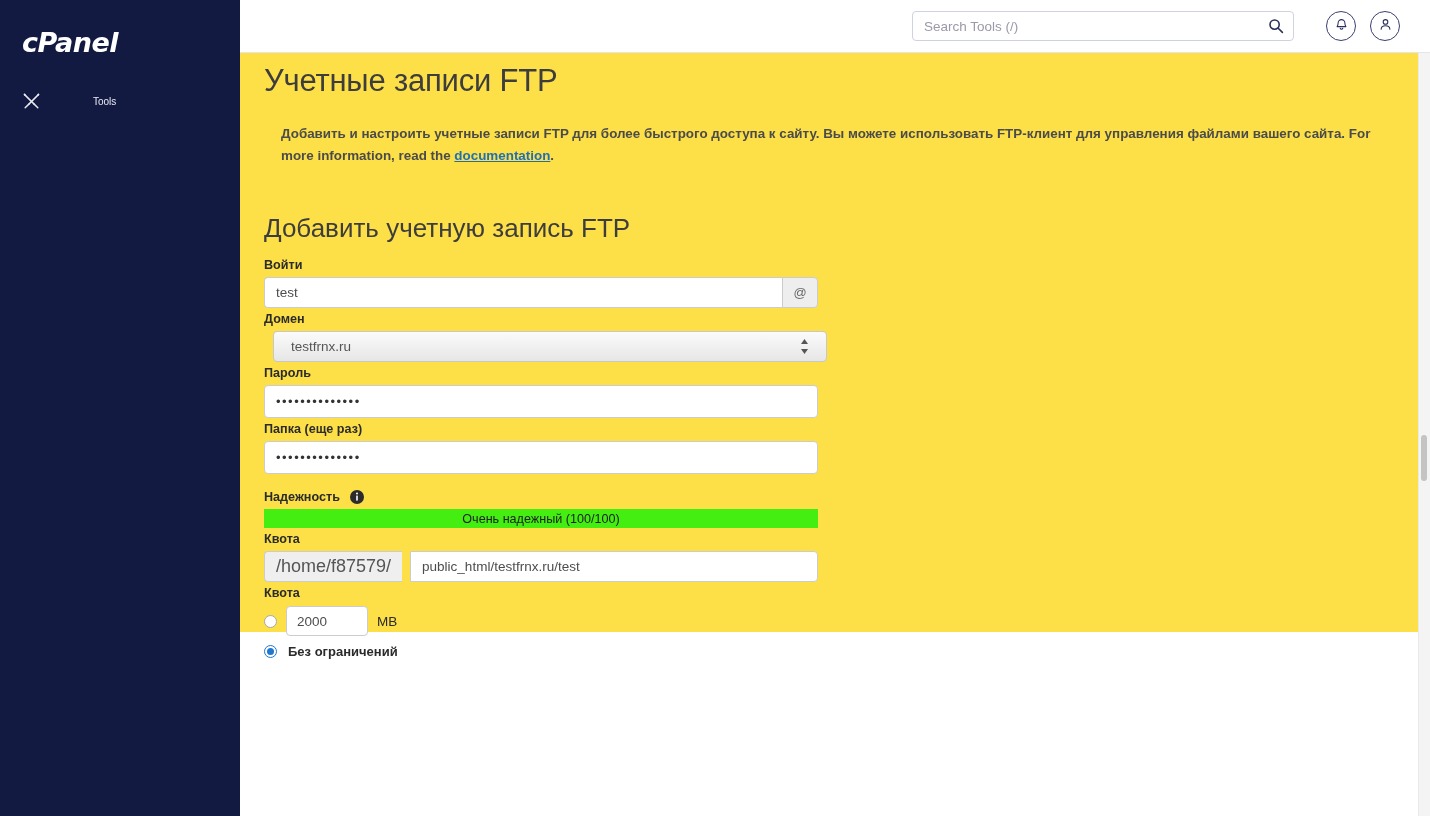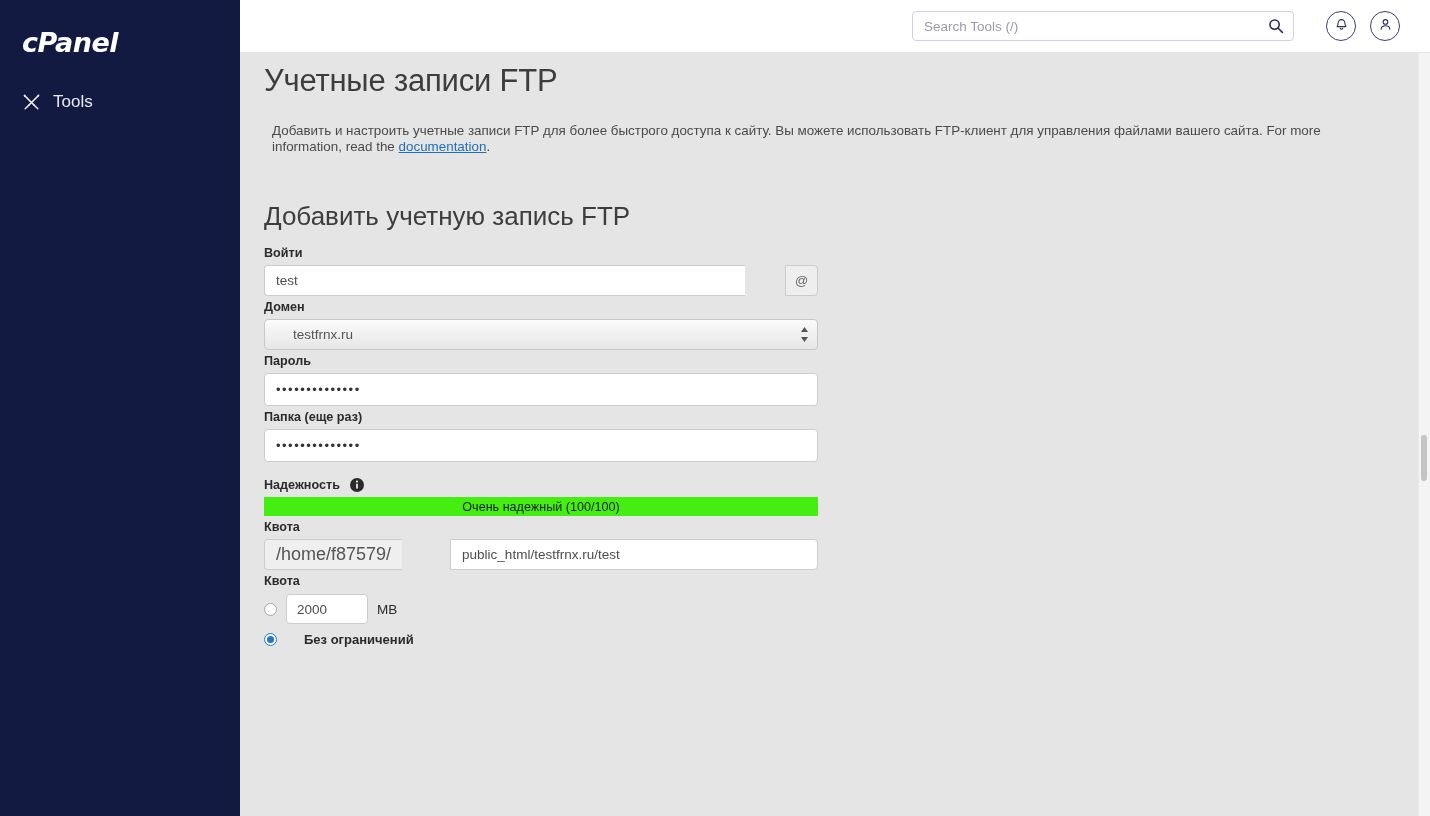--- a/index.html
+++ b/index.html
@@ -29,28 +29,28 @@
     font-family: "DejaVu Sans", sans-serif;
     user-select: none;
   }
   .nav-item {
     position: absolute; left: 22px; top: 92px;
     display: flex; align-items: center; gap: 12px;
     color: #e9eaf0;
     font-size: 14px;
   }
   .nav-item .tools-icon { width: 19px; height: 19px; display: block; }
-  .nav-label { color: #e8eaf2; font-size: 17px; }
+  .nav-label { color: #e8eaf2; font-size: 10px; margin-left: 40px; }
 
   
   .main {
     flex: 1 1 auto;
-    height: 816px;
-    position: relative;
-    background: #e5e5e5;
+    height: 632px;
+    position: relative;
+    background: #fde047;
   }
   .topbar {
     height: 53px;
     background: #ffffff;
     border-bottom: 1px solid #e6e6e6;
     display: flex; align-items: center; justify-content: flex-end;
     padding-right: 30px;
     position: relative;
   }
   .search-wrap {
@@ -97,44 +97,45 @@
     font-weight: normal;
     color: #3d3d3d;
     margin: 0;
     padding-top: 10px;
     letter-spacing: -0.2px;
     font-family: "Liberation Sans", sans-serif;
   }
   .page-desc {
     font-size: 13.4px;
     color: #4b4b4b;
-    line-height: 16px;
-    margin: 24px 0 0 8px;
+    line-height: 22px;
+    margin: 24px 0 0 17px;
     max-width: 1120px;
+    font-weight: bold;
   }
   .page-desc a { color: #1f6fb8; text-decoration: underline; }
 
   .section-title {
     font-size: 26px;
     color: #3d3d3d;
     font-weight: normal;
     margin: 46px 0 0 0;
   }
 
   .form { width: 554px; margin-top: 14px; }
   .field { margin-bottom: 0; }
   .field-label {
     font-size: 12.6px;
     font-weight: bold;
     color: #2b2b2b;
     display: block;
     margin-bottom: 5px;
     margin-top: 4px;
   }
-  .input-group { display: flex; width: 554px; gap: 40px; }
+  .input-group { display: flex; width: 554px; }
   .txt {
     height: 31px;
     border: 1px solid #ccc;
     border-radius: 4px;
     background: #fff;
     font-size: 13.5px;
     color: #4d4d4d;
     padding: 0 11px;
     width: 100%;
     font-family: "Liberation Sans", sans-serif;
@@ -169,24 +170,25 @@
     border-radius: 0 4px 4px 0;
     margin-left: 8px;
   }
   .select {
     width: 554px; height: 31px;
     border: 1px solid #c8c8c8;
     border-radius: 4px;
     background: linear-gradient(#fbfbfb, #e6e6e6);
     font-size: 13.5px;
     color: #555;
-    padding: 0 28px;
+    padding: 0 17px;
     font-family: "Liberation Sans", sans-serif;
     appearance: none; -webkit-appearance: none;
     position: relative;
+    margin-left: 9px;
   }
   .select-wrap { position: relative; width: 554px; }
   .select-arrows {
     position: absolute; right: 9px; top: 7px;
     pointer-events: none;
     width: 9px; height: 17px;
   }
   .pw {
     width: 554px; height: 33px;
     border: 1px solid #ccc;
@@ -250,21 +252,21 @@
     border: 1px solid #ccc;
     border-radius: 4px;
     background: #fff;
     font-size: 13.5px;
     color: #4d4d4d;
     padding: 0 10px;
     font-family: "Liberation Sans", sans-serif;
     outline: none;
   }
   .mb-label { font-size: 13.5px; color: #2b2b2b; }
-  .unlimited-row { display: flex; align-items: center; gap: 27px; margin-top: 8px; }
+  .unlimited-row { display: flex; align-items: center; gap: 11px; margin-top: 8px; }
   .unlimited-label { font-size: 13px; font-weight: bold; color: #2b2b2b; }
 
   
   .scrollbar-track {
     position: absolute;
     right: 0; top: 53px;
     width: 12px; height: 763px;
     background: #f4f4f4;
     border-left: 1px solid #eaeaea;
   }

